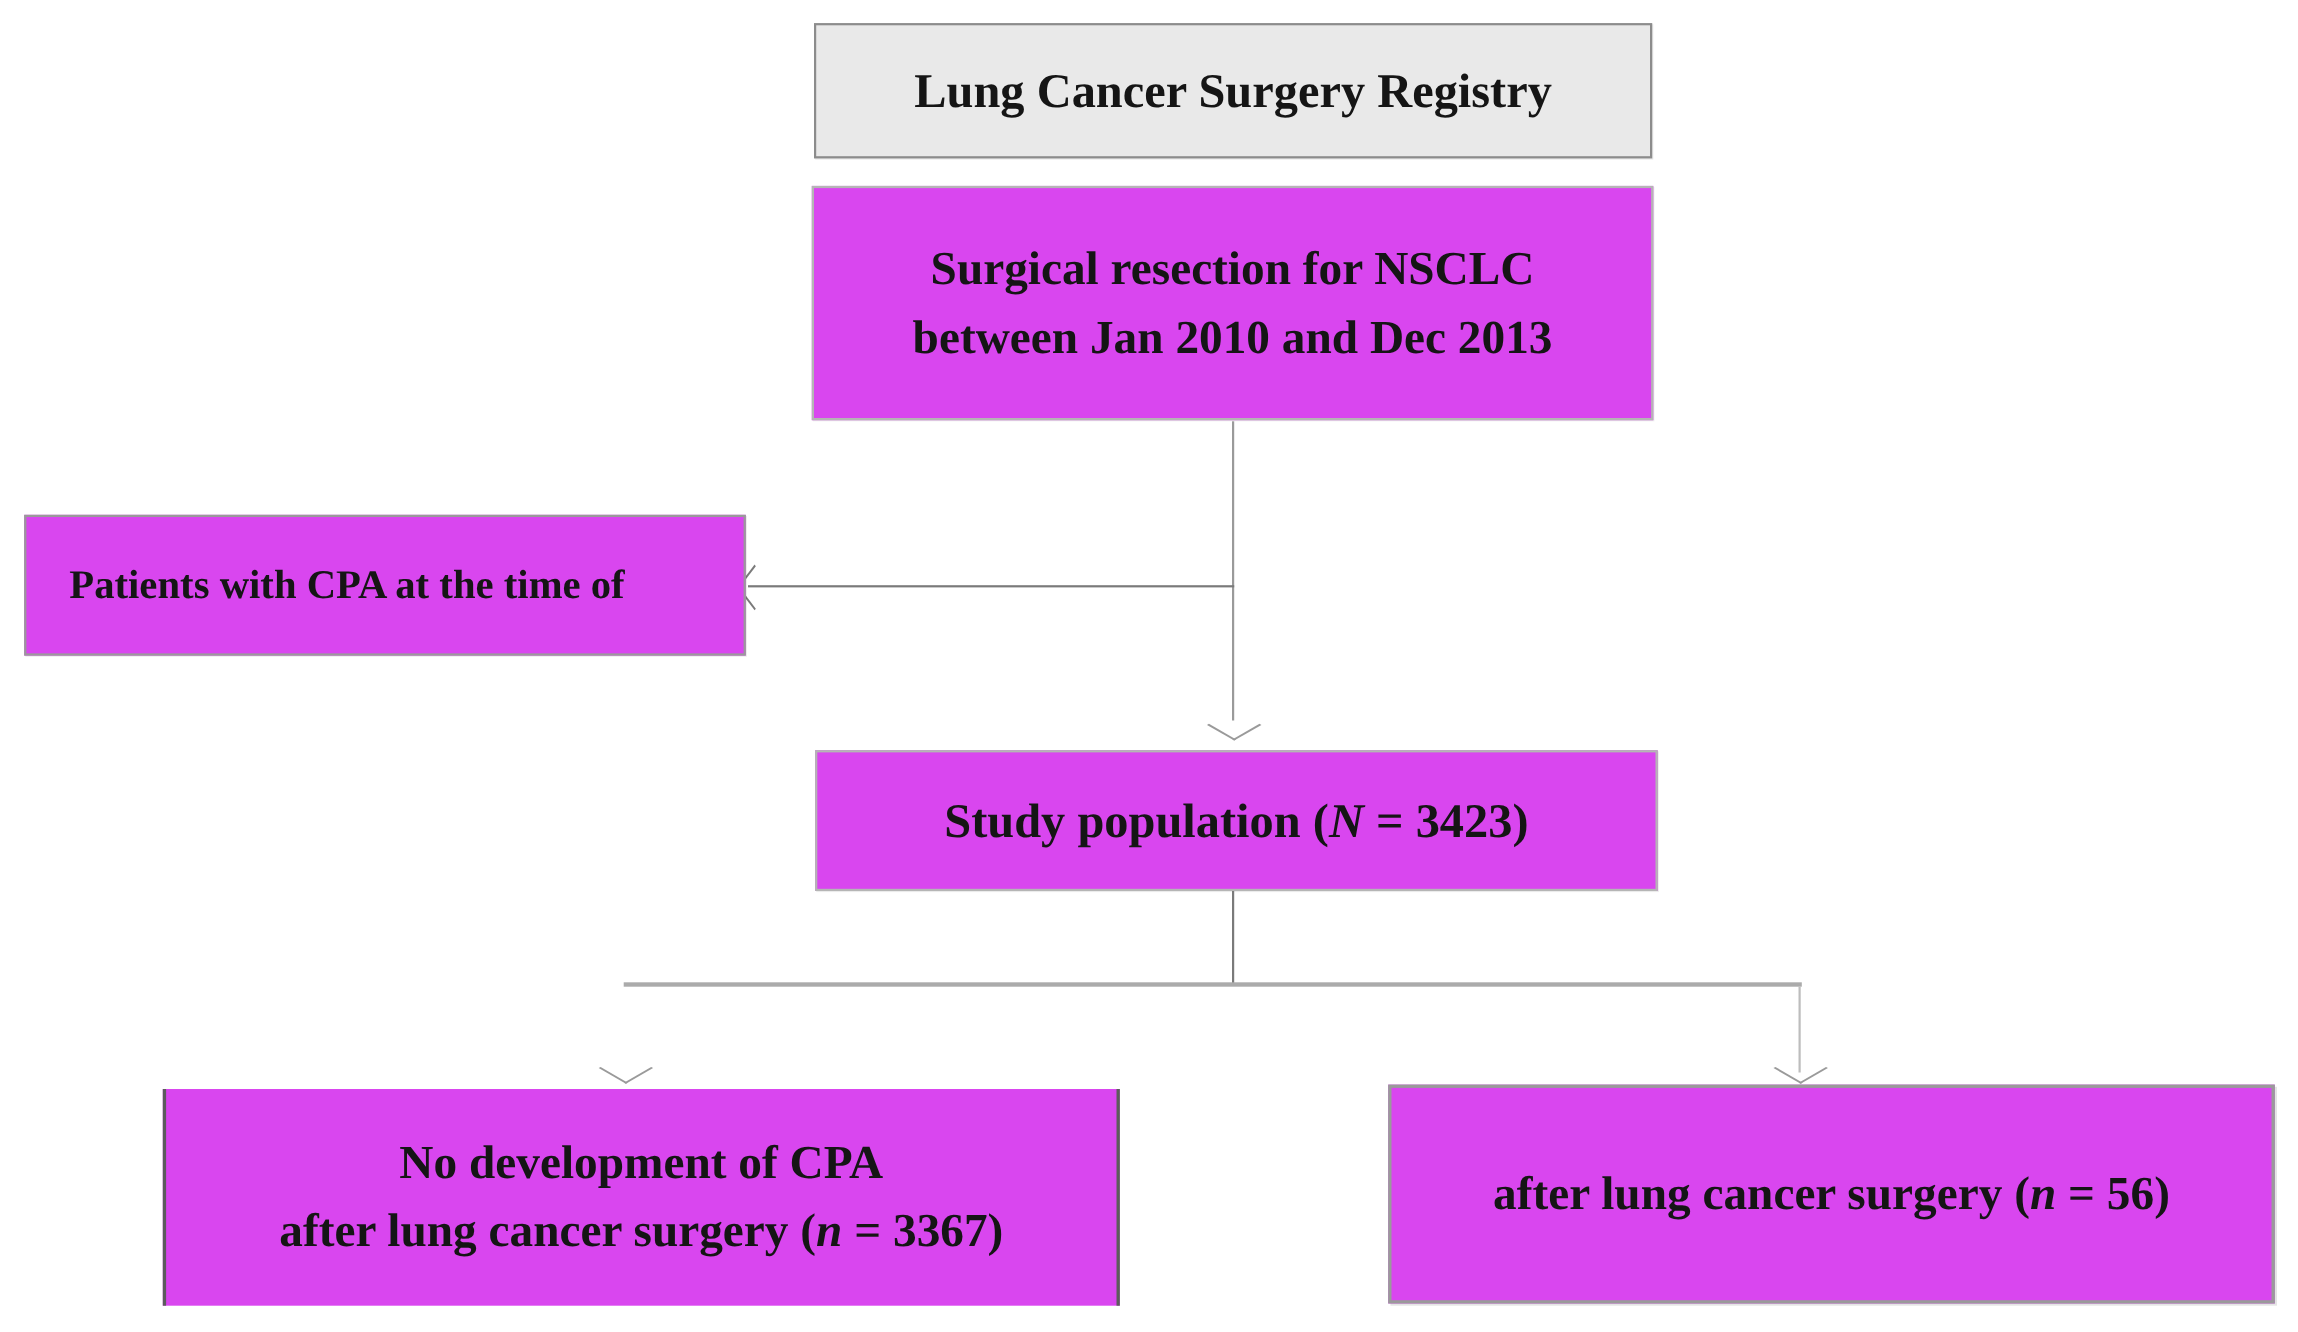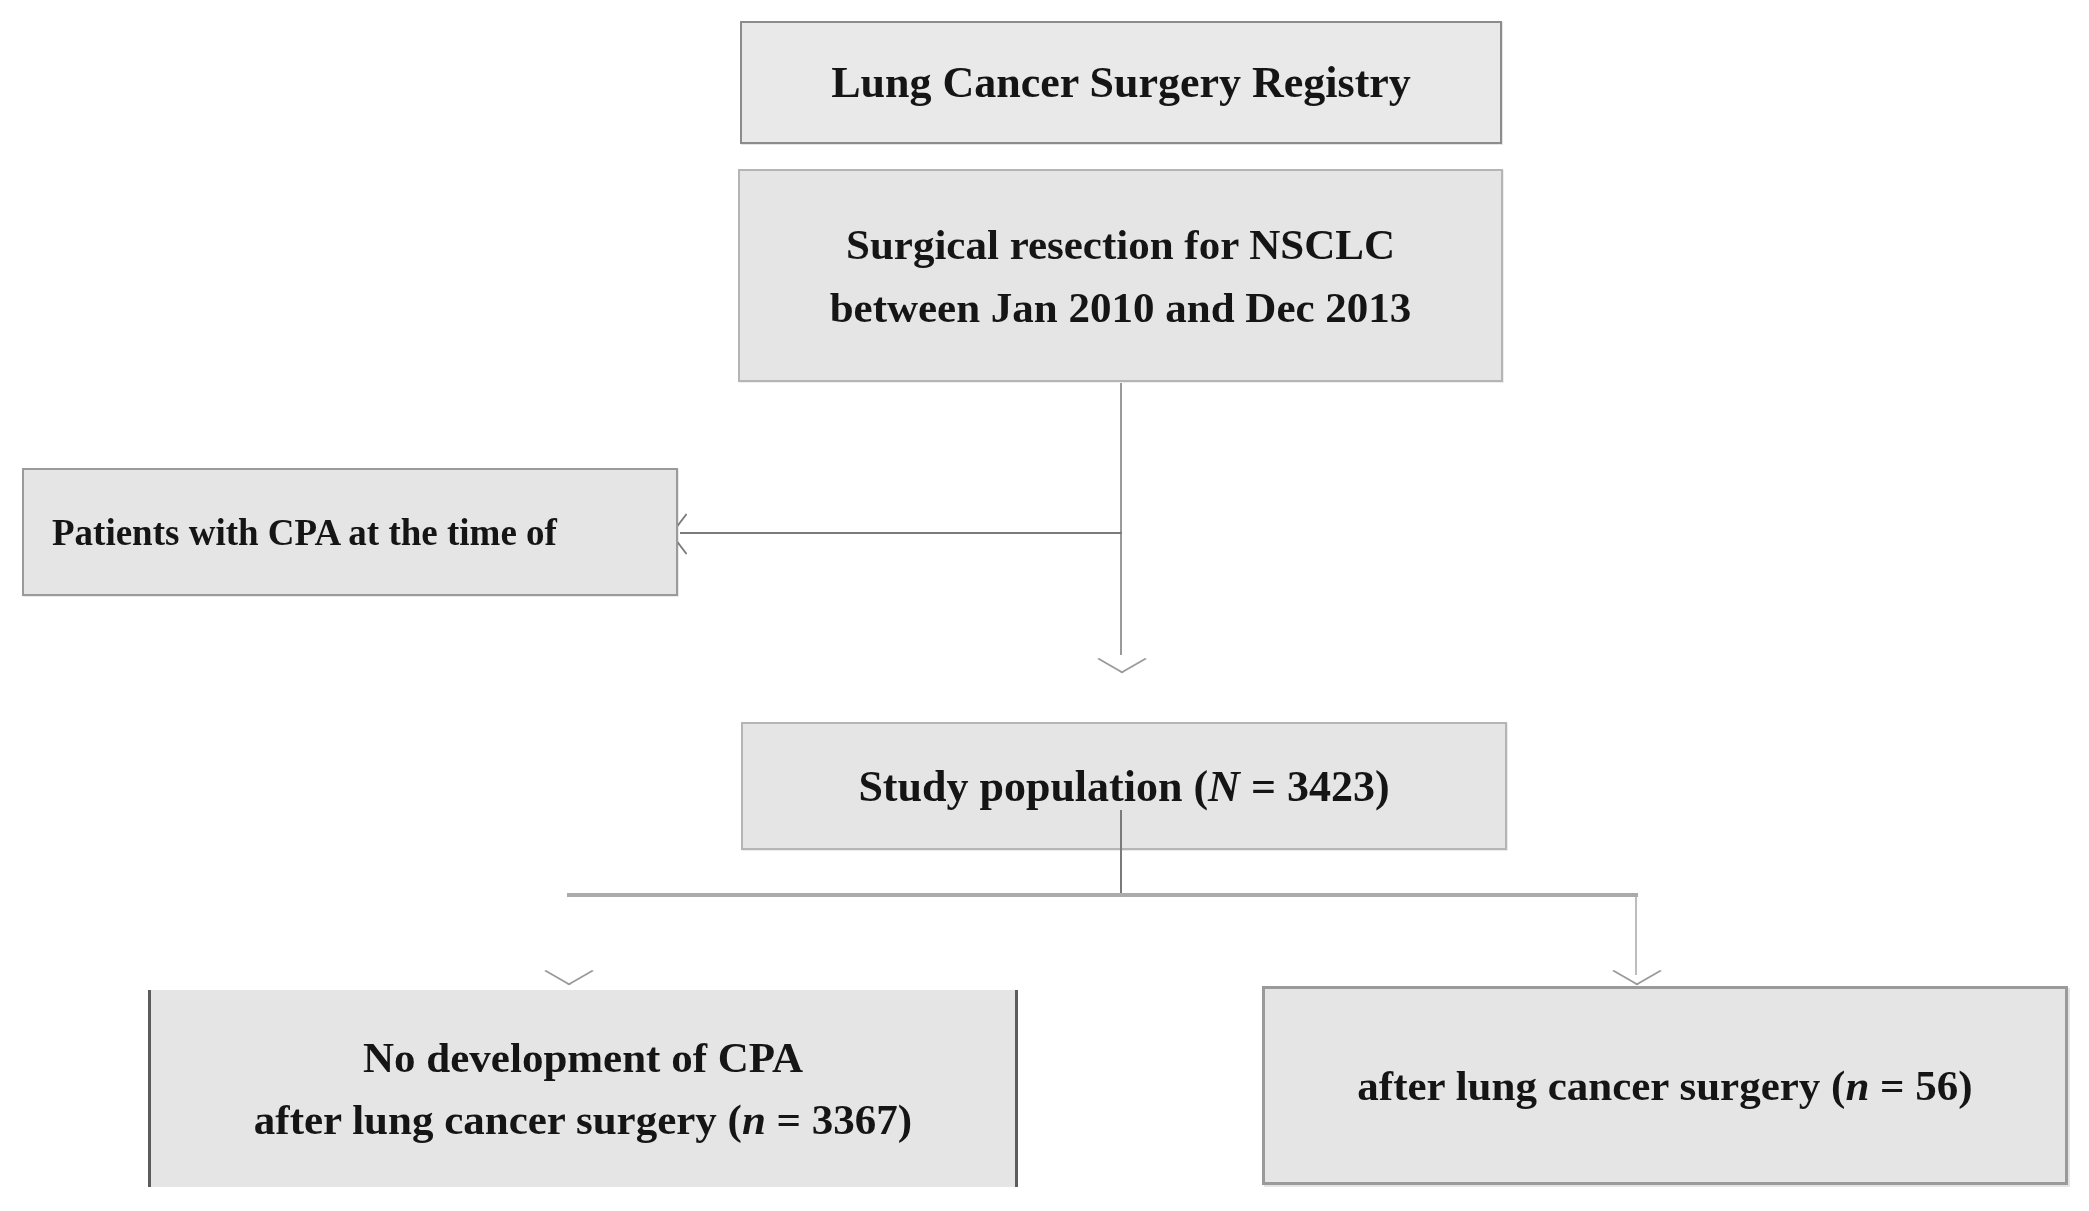--- a/index.html
+++ b/index.html
@@ -12,21 +12,21 @@
     width: 2089px;
     height: 1211px;
     background: var(--background, #ffffff);
     font-family: "Liberation Serif", "DejaVu Serif", serif;
     color: var(--text, #151515);
     overflow: hidden;
   }
   .box {
     position: absolute;
     box-sizing: border-box;
-    background: #e5e5e5;
+    background: #d946ef;
     display: flex;
     flex-direction: column;
     align-items: center;
     justify-content: center;
     text-align: center;
     font-weight: bold;
   }
   .box .t { white-space: pre; }
   .box .t span { white-space: pre; }
   .var { font-style: italic; }
@@ -47,28 +47,27 @@
     line-height: 63px;
   }
   .exclusion-box {
     left: 22px; top: 468px; width: 656px; height: 128px;
     border: 2px solid var(--box-border, #9a9a9a);
     box-shadow: 1px 1px 0 rgba(0,0,0,0.08);
     font-size: 37px;
     line-height: 47px;
     align-items: flex-start;
     text-align: left;
-    padding-left: 28px;
+    padding-left: 39px;
   }
   .study-box {
     left: 741px; top: 682px; width: 766px; height: 128px;
     border: 2px solid var(--light-box-border, #b5b5b5);
     box-shadow: 1px 1px 0 rgba(0,0,0,0.08);
     font-size: 44px;
-    margin-top: 40px;
   }
   .no-cpa-box {
     left: 148px; top: 990px; width: 870px; height: 197px;
     border-left: 3px solid var(--dark-bar, #5c5c5c);
     border-right: 3px solid var(--dark-bar, #5c5c5c);
     font-size: 43px;
     line-height: 62px;
     align-items: center;
   }
   .cpa-box {

